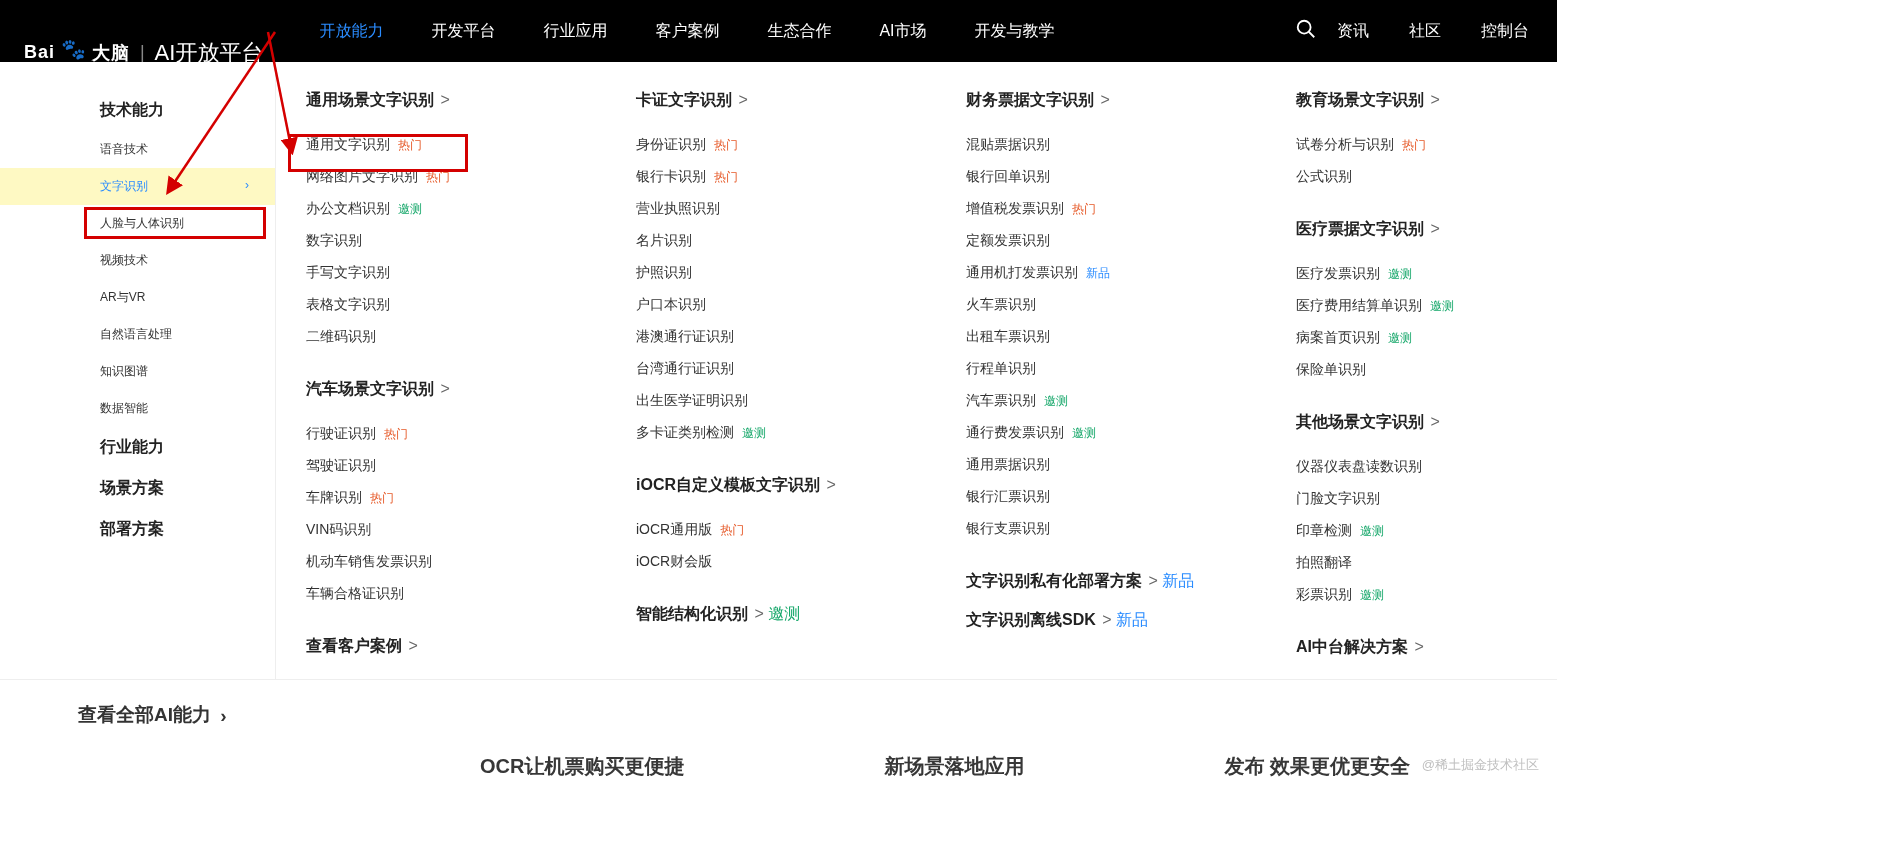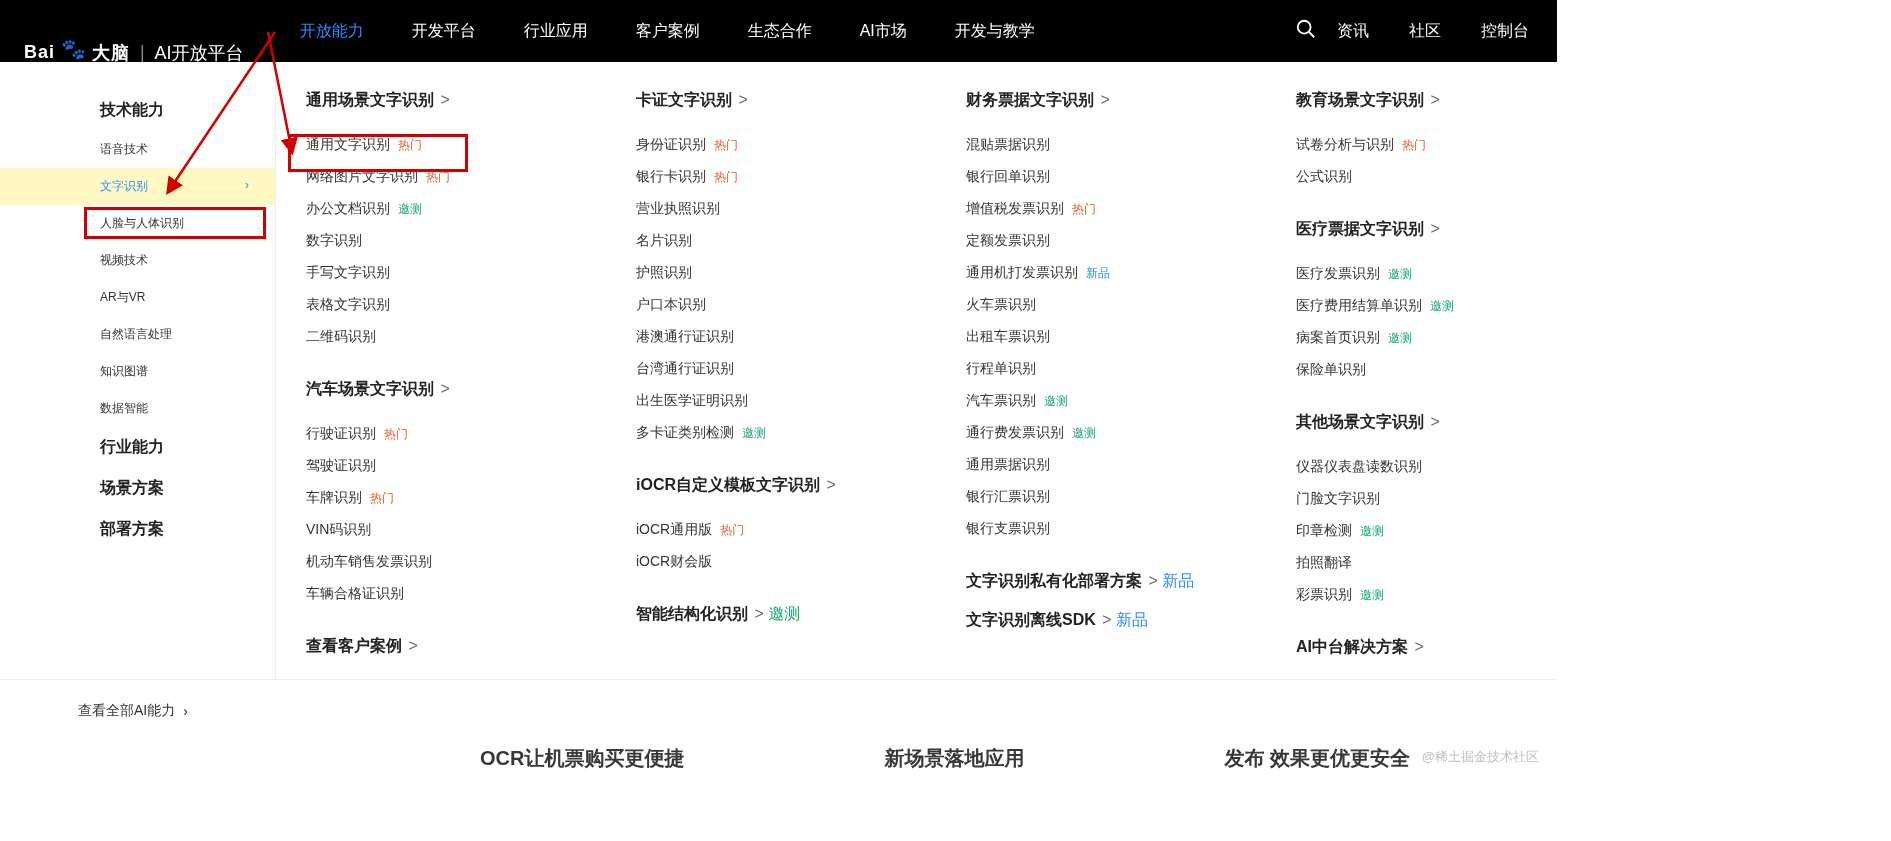--- a/index.html
+++ b/index.html
@@ -23,21 +23,21 @@
   .logo {
     display: flex;
     align-items: center;
     gap: 6px;
     font-size: 18px;
     margin-top: 43px;
   }
   .logo-paw { font-size: 20px; position: relative; top:-4px;}
   .logo-baidu { font-weight: bold; letter-spacing: 1px; }
   .logo-sep { color:#888; margin:0 4px; }
-  .logo-plat { font-size:18px; }
+  .logo-plat { font-size:22px;text-decoration:underline; }
   .nav-main {
     display: flex;
     margin-left: 56px;
     gap: 48px;
     font-size: 16px;
   }
   .nav-main a {
     color: #fff; text-decoration: none; cursor: pointer;
   }
   .nav-main a.active { color: #2a8cff; }
@@ -78,22 +78,22 @@
   .sidebar .menu-item.active {
     background:#fef9c3;
     color:#2a8cff;
   }
   .sidebar .menu-item.active .chev {
     position:absolute; right:26px; top:10px; color:#2a8cff;
   }
   .see-all {
     position: relative;
     padding: 22px 0 12px 78px;
-    font-size: 14px;
-    font-weight: normal;
+    font-size: 19px;
+    font-weight: bold;
   }
   .see-all .chev { margin-left:4px; vertical-align:middle;}
 
   .content {
     flex:1;
     border-left:1px solid #eee;
     padding: 28px 20px 8px 30px;
     display:flex;
     gap: 10px;
     overflow:hidden;

